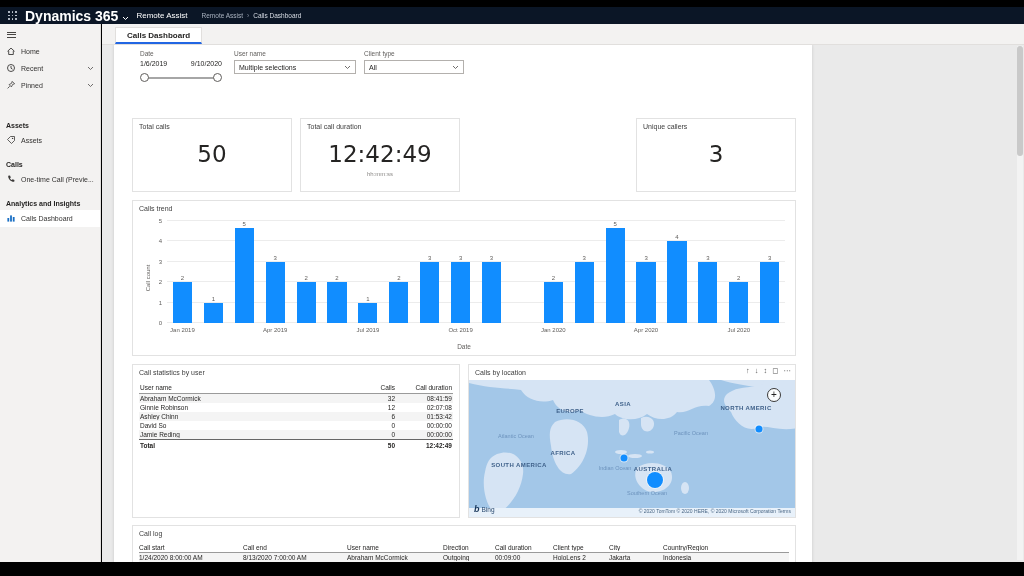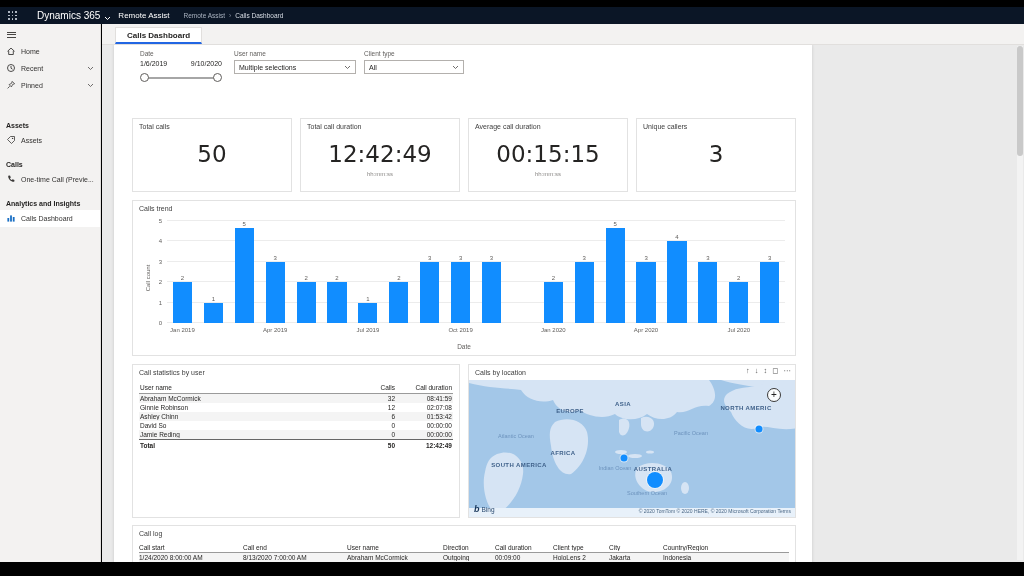--- a/index.html
+++ b/index.html
@@ -8,21 +8,21 @@
           font-family:"Liberation Sans",sans-serif;color:#252423;}
   .letterbox{position:absolute;left:0;width:1024px;background:#000;z-index:60;}
   .lb-top{top:0;height:7px;}
   .lb-bottom{top:562px;height:14px;}
 
   
   .navbar{position:absolute;top:7px;left:0;width:1024px;height:17px;background:#0b1626;
           display:flex;align-items:center;padding:0 8px;z-index:20;}
   .waffle{width:9px;height:9px;display:grid;grid-template-columns:repeat(3,1fr);gap:1.5px;margin-right:8px;cursor:pointer;}
   .waffle i{background:#cfd6e0;width:1.6px;height:1.6px;border-radius:50%;}
-  .brand{font-size:10px;font-weight:normal;color:#fff;white-space:nowrap;margin-left:12px;}
+  .brand{font-size:14px;font-weight:bold;color:#fff;white-space:nowrap;}
   .nav-chev{margin:0 7px 0 4px;}
   .appname{font-size:8px;color:#fff;margin-right:14px;white-space:nowrap;}
   .crumb{display:flex;align-items:center;gap:4px;font-size:6.5px;color:#aab3c0;}
   .crumb .sep{color:#8a93a3;}
   .crumb .cur{color:#d8dde5;}
 
   
   .sidebar{position:absolute;top:24px;left:0;width:101px;height:538px;background:#f3f2f1;
            border-right:1px solid #e1dfdd;z-index:10;}
   .hamburger{padding:6px 7px 4px;cursor:pointer;}
@@ -281,25 +281,20 @@
         </div>
 
         <div class="card kpi" style="left:18px">
           <div class="card-title">Total calls</div>
           <div class="value">50</div>
           <div class="sub"></div>
         </div>
         <div class="card kpi" style="left:186px">
           <div class="card-title">Total call duration</div>
           <div class="value">12:42:49</div>
-          <div class="sub">hh:mm:ss</div>
-        </div>
-        <div class="card kpi" style="left:354px">
-          <div class="card-title">Average call duration</div>
-          <div class="value">00:15:15</div>
           <div class="sub">hh:mm:ss</div>
         </div>
         <div class="card kpi" style="left:522px">
           <div class="card-title">Unique callers</div>
           <div class="value">3</div>
           <div class="sub"></div>
         </div>
 
         <div class="card trend">
           <div class="card-title">Calls trend</div>

